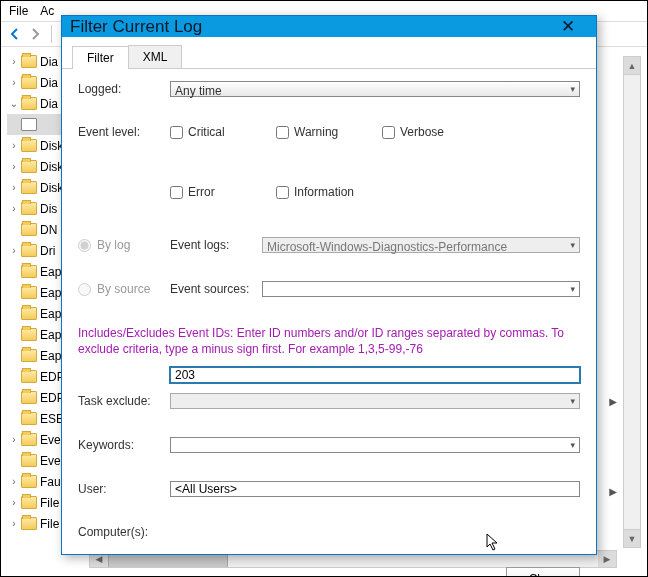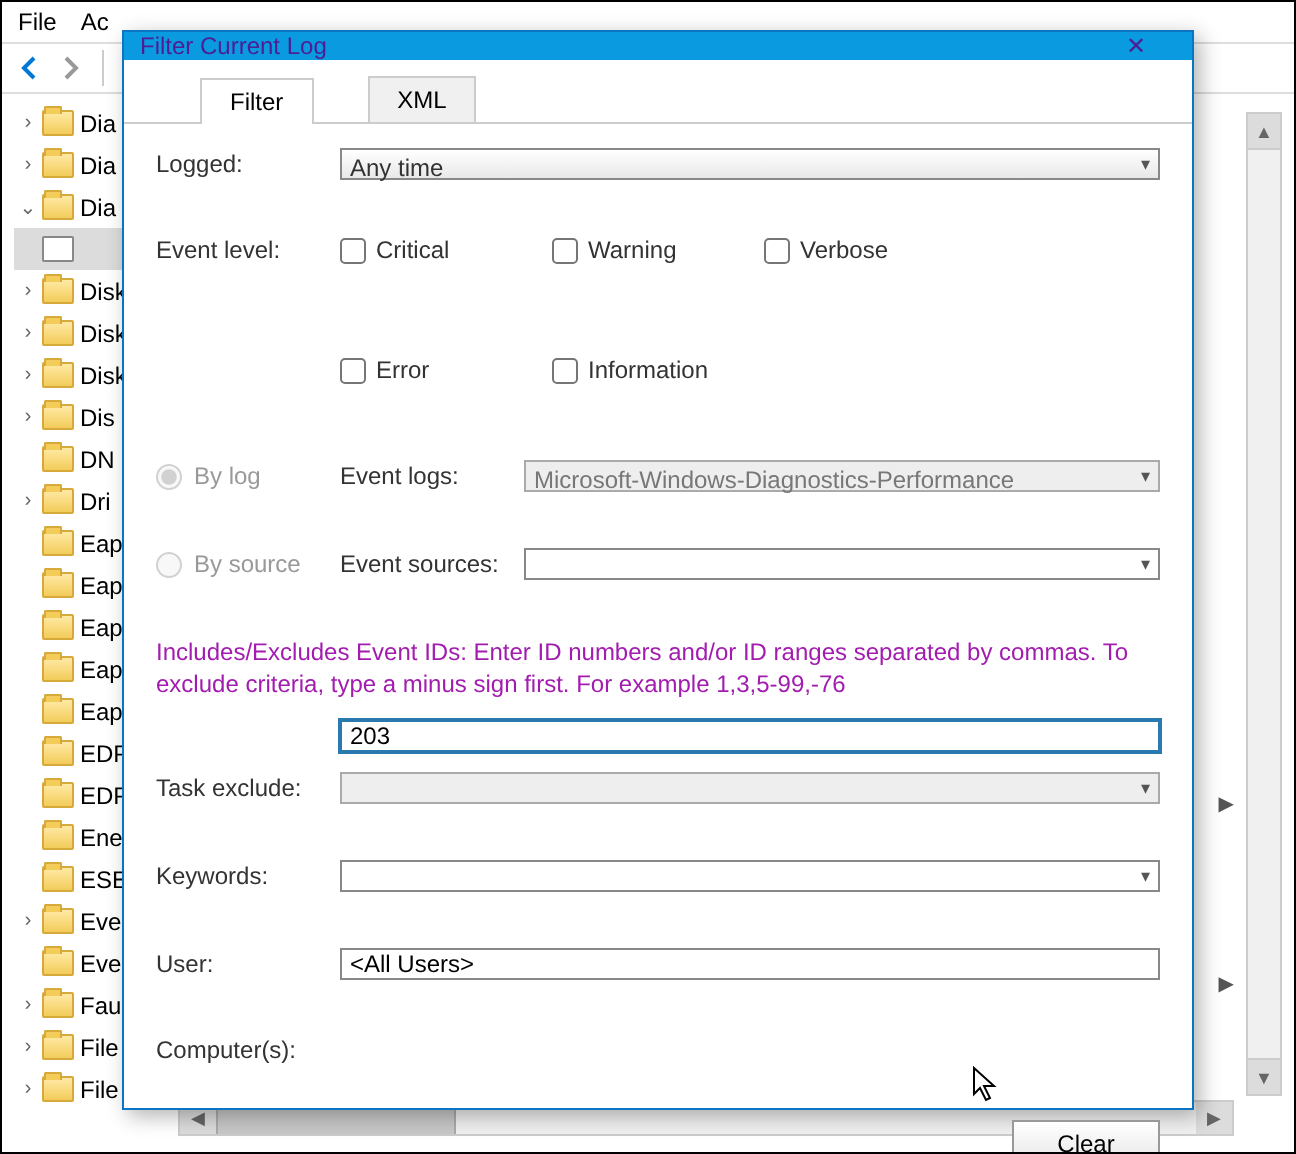--- a/index.html
+++ b/index.html
@@ -36,26 +36,26 @@
 .bottom-hscroll .l,.bottom-hscroll .r{ width:18px; display:flex; align-items:center; justify-content:center; background:#dcdcdc; font-size:9px; color:#666;}
 .bottom-hscroll .thumb{ width:120px; background:#c8c8c8; border-left:1px solid #aaa; border-right:1px solid #aaa;}
 
 .dialog {
   position:absolute; left:60px; top:14px; width:536px; height:540px;
   background:#fff; border:1px solid #0a75c2;
   box-shadow:3px 3px 10px rgba(0,0,0,0.3);
   display:flex; flex-direction:column;
 }
 .titlebar {
-  height:28px; background:#0a9ae0; color:#4c1d95; display:flex; align-items:center; padding:0 8px; font-size:12px;
+  height:28px; background:#0a9ae0; color:#0f172a; display:flex; align-items:center; padding:0 8px; font-size:17px;
 }
 .titlebar .t { flex:1; }
 .titlebar .x { width:40px; text-align:center; cursor:default; }
 .tabstrip { display:flex; padding:8px 10px 0 10px; border-bottom:1px solid #ccc; }
-.tab { padding:4px 14px; border:1px solid #ccc; border-bottom:none; background:#f0f0f0; margin-right:-1px; font-size:12px;margin-left:28px;}
+.tab { padding:4px 14px; border:1px solid #ccc; border-bottom:none; background:#f0f0f0; margin-right:-1px; font-size:12px;}
 .tab.active { background:#fff; position:relative; top:1px; }
 .form { padding:12px 16px; flex:1; font-size:12px; color:#333; }
 .row { display:flex; align-items:center; margin-bottom:28px; }
 .row .lbl { width:92px; }
 .row .lbl.dim { color:#999; }
 .row .ctrl { flex:1; }
 .select, .textinput, .combo {
   width:100%; height:16px; border:1px solid #888; background:#fff; padding:2px 4px; font-size:12px; font-family:inherit;
 }
 .select { background:linear-gradient(#fff,#e8e8e8); position:relative; }
@@ -181,25 +181,20 @@
       <span>EDP</span>
     </div>
     <div class="tree-row">
       <span class="tw"></span>
       <span class="folder-icon"></span>
       <span>EDP</span>
     </div>
     <div class="tree-row">
       <span class="tw"></span>
       <span class="folder-icon"></span>
-      <span>Ene</span>
-    </div>
-    <div class="tree-row">
-      <span class="tw"></span>
-      <span class="folder-icon"></span>
       <span>ESE</span>
     </div>
     <div class="tree-row">
       <span class="tw">›</span>
       <span class="folder-icon"></span>
       <span>Eve</span>
     </div>
     <div class="tree-row">
       <span class="tw"></span>
       <span class="folder-icon"></span>

